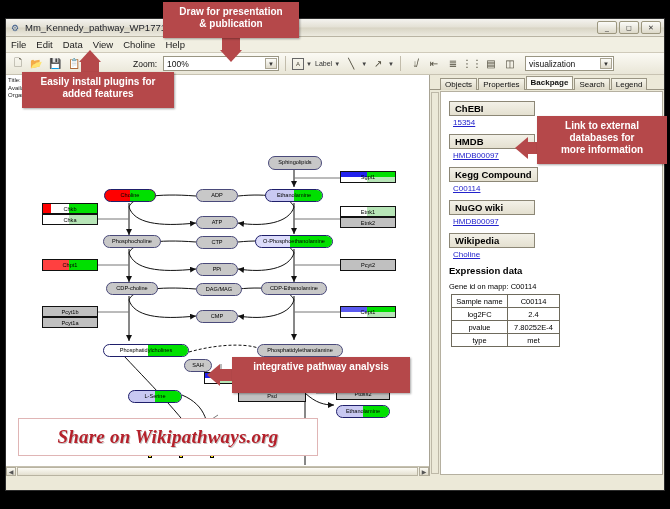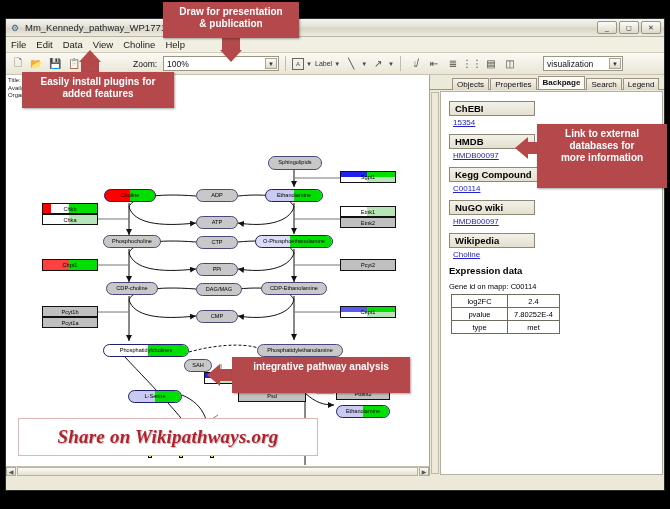--- a/index.html
+++ b/index.html
@@ -85,21 +85,21 @@
   .side-pane { flex:1; background:#ece9d8; position:relative; display:flex; flex-direction:column; }
 
   
   .meta {
     position:absolute; left:2px; top:2px; font-size:6px; color:#222; line-height:7.5px;
   }
 
   
   .tabstrip {
     display:flex; align-items:flex-end; height:15px;
-    background:#ece9d8; padding-left:22px; border-bottom:1px solid #9a9583;
+    background:#ece9d8; padding-left:10px; border-bottom:1px solid #9a9583;
   }
   .tab {
     font-size: 8px; padding: 1px 4px 1px 4px; margin-right:1px;
     background: linear-gradient(to bottom,#f6f4ea,#ddd9c7);
     border:1px solid #9a9583; border-bottom:none; color:#111;
     position:relative; top:1px;
   }
   .tab.active { background:#fbfaf4; font-weight:bold; top:0; padding-bottom:2px; }
   .side-scroll-l {
     position:absolute; left:1px; top:17px; bottom:2px; width:8px;
@@ -246,21 +246,21 @@
       <div class="tdrop">▼</div>
       <div class="tbtn">↗</div>
       <div class="tdrop">▼</div>
       <div class="tsep"></div>
       <div class="tbtn">↓̸</div>
       <div class="tbtn">⇤</div>
       <div class="tbtn">≣</div>
       <div class="tbtn">⋮⋮</div>
       <div class="tbtn">▤</div>
       <div class="tbtn">◫</div>
-      <div class="combo" style="width:80px;margin-left:22px">
+      <div class="combo" style="width:89px;margin-left:4px">
         <span>visualization</span>
         <span class="arrow">▼</span>
       </div>
     </div>
 
     <div class="body-area">
 
       <div class="canvas-pane">
 
         <div class="meta">
@@ -545,20 +545,24 @@
           <div class="dbblock">
             <div class="dbhead">Wikipedia</div>
             <a class="dblink" href="#">Choline</a>
           </div>
 
           <div class="exprhead">Expression data</div>
           <div class="geneid">Gene id on mapp: C00114</div>
 
           <table class="expr">
             <tbody>
+                <tr>
+              <td class="k">Sample name</td>
+              <td class="v">C00114</td>
+            </tr>
             <tr>
               <td class="k">log2FC</td>
               <td class="v">2.4</td>
             </tr>
             <tr>
               <td class="k">pvalue</td>
               <td class="v">7.80252E-4</td>
             </tr>
             <tr>
               <td class="k">type</td>
@@ -579,21 +583,21 @@
   <div class="arrow-stem-v" style="left:222px;top:38px;width:18px;height:12px;"></div>
   <div class="arrow-dn" style="left:220px;top:50px;"></div>
 
   <div class="callout" style="left:22px;top:72px;width:152px;height:36px;">
     <div>Easily install plugins for</div>
     <div>added features</div>
   </div>
   <div class="arrow-stem-v" style="left:81px;top:62px;width:18px;height:11px;"></div>
   <div class="arrow-up" style="left:79px;top:50px;"></div>
 
-  <div class="callout" style="left:537px;top:124px;width:130px;height:64px;">
+  <div class="callout" style="left:537px;top:116px;width:130px;height:48px;">
     <div>Link  to external</div>
     <div>databases  for</div>
     <div>more information</div>
   </div>
   <div class="arrow-stem-v" style="left:527px;top:142px;height:12px;width:12px;"></div>
   <div class="arrow-lf" style="left:515px;top:137px;"></div>
 
   <div class="callout" style="left:232px;top:357px;width:178px;height:36px;">
     <div>integrative pathway analysis</div>
   </div>

